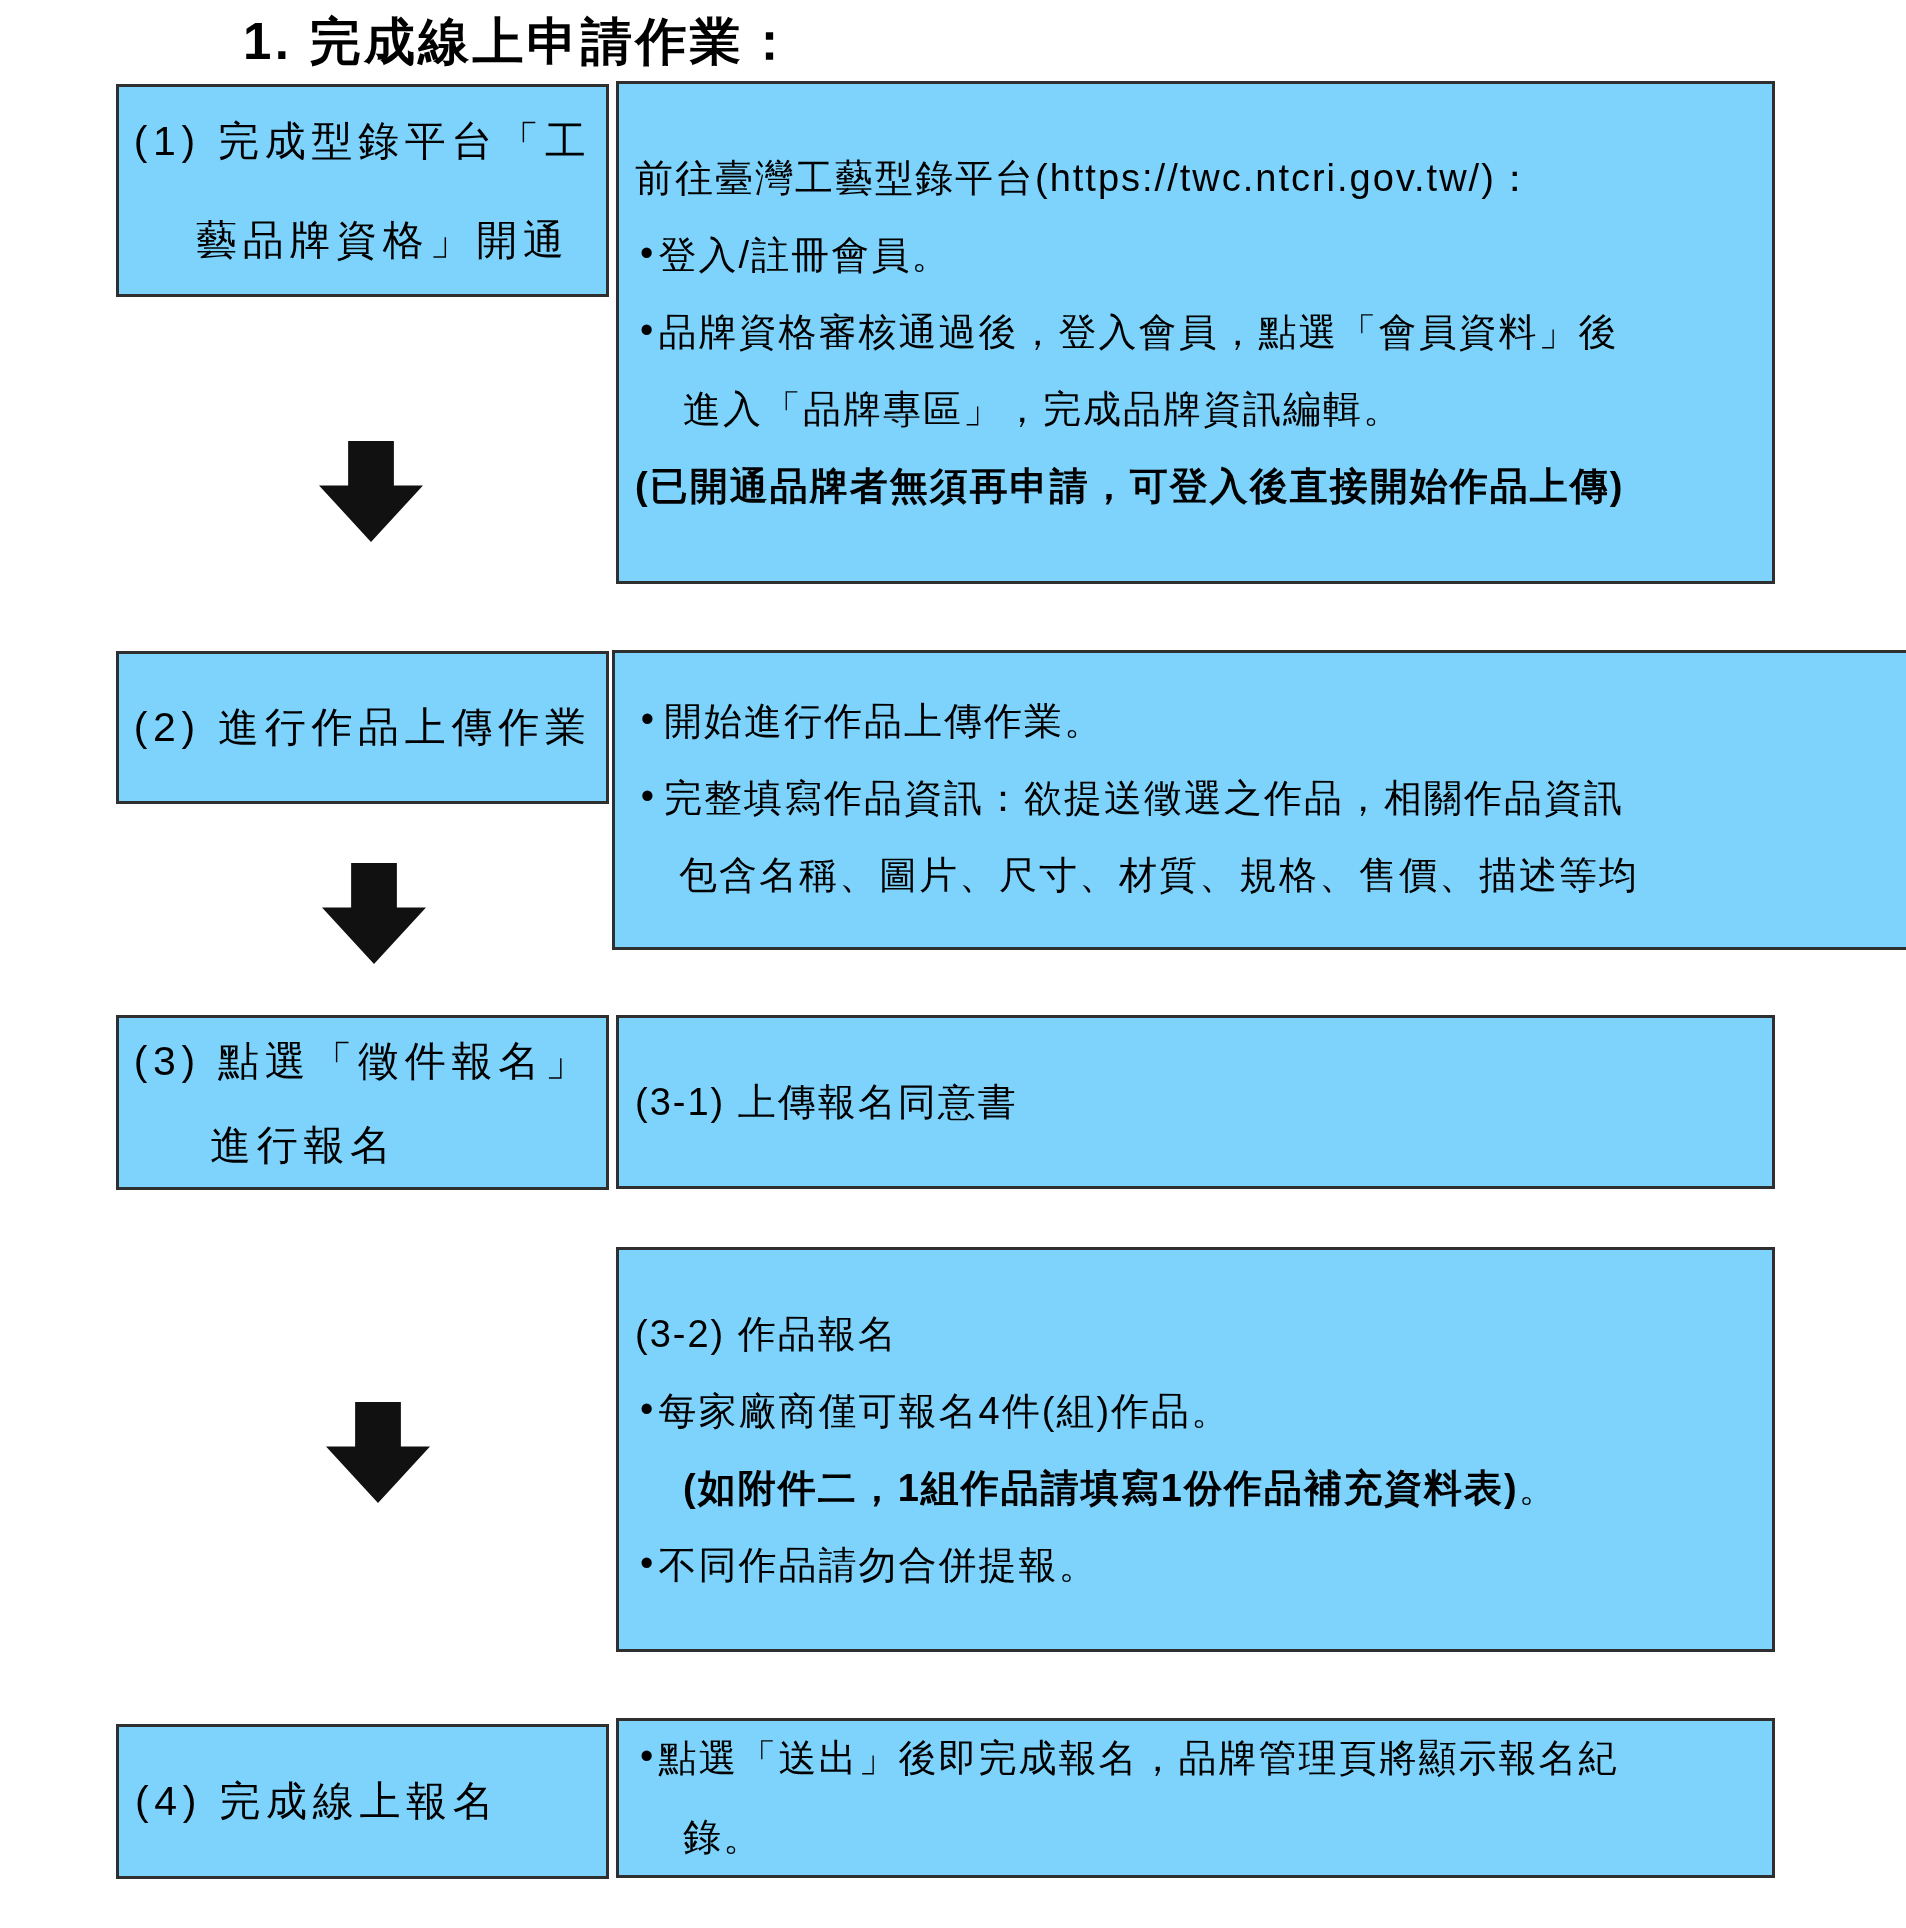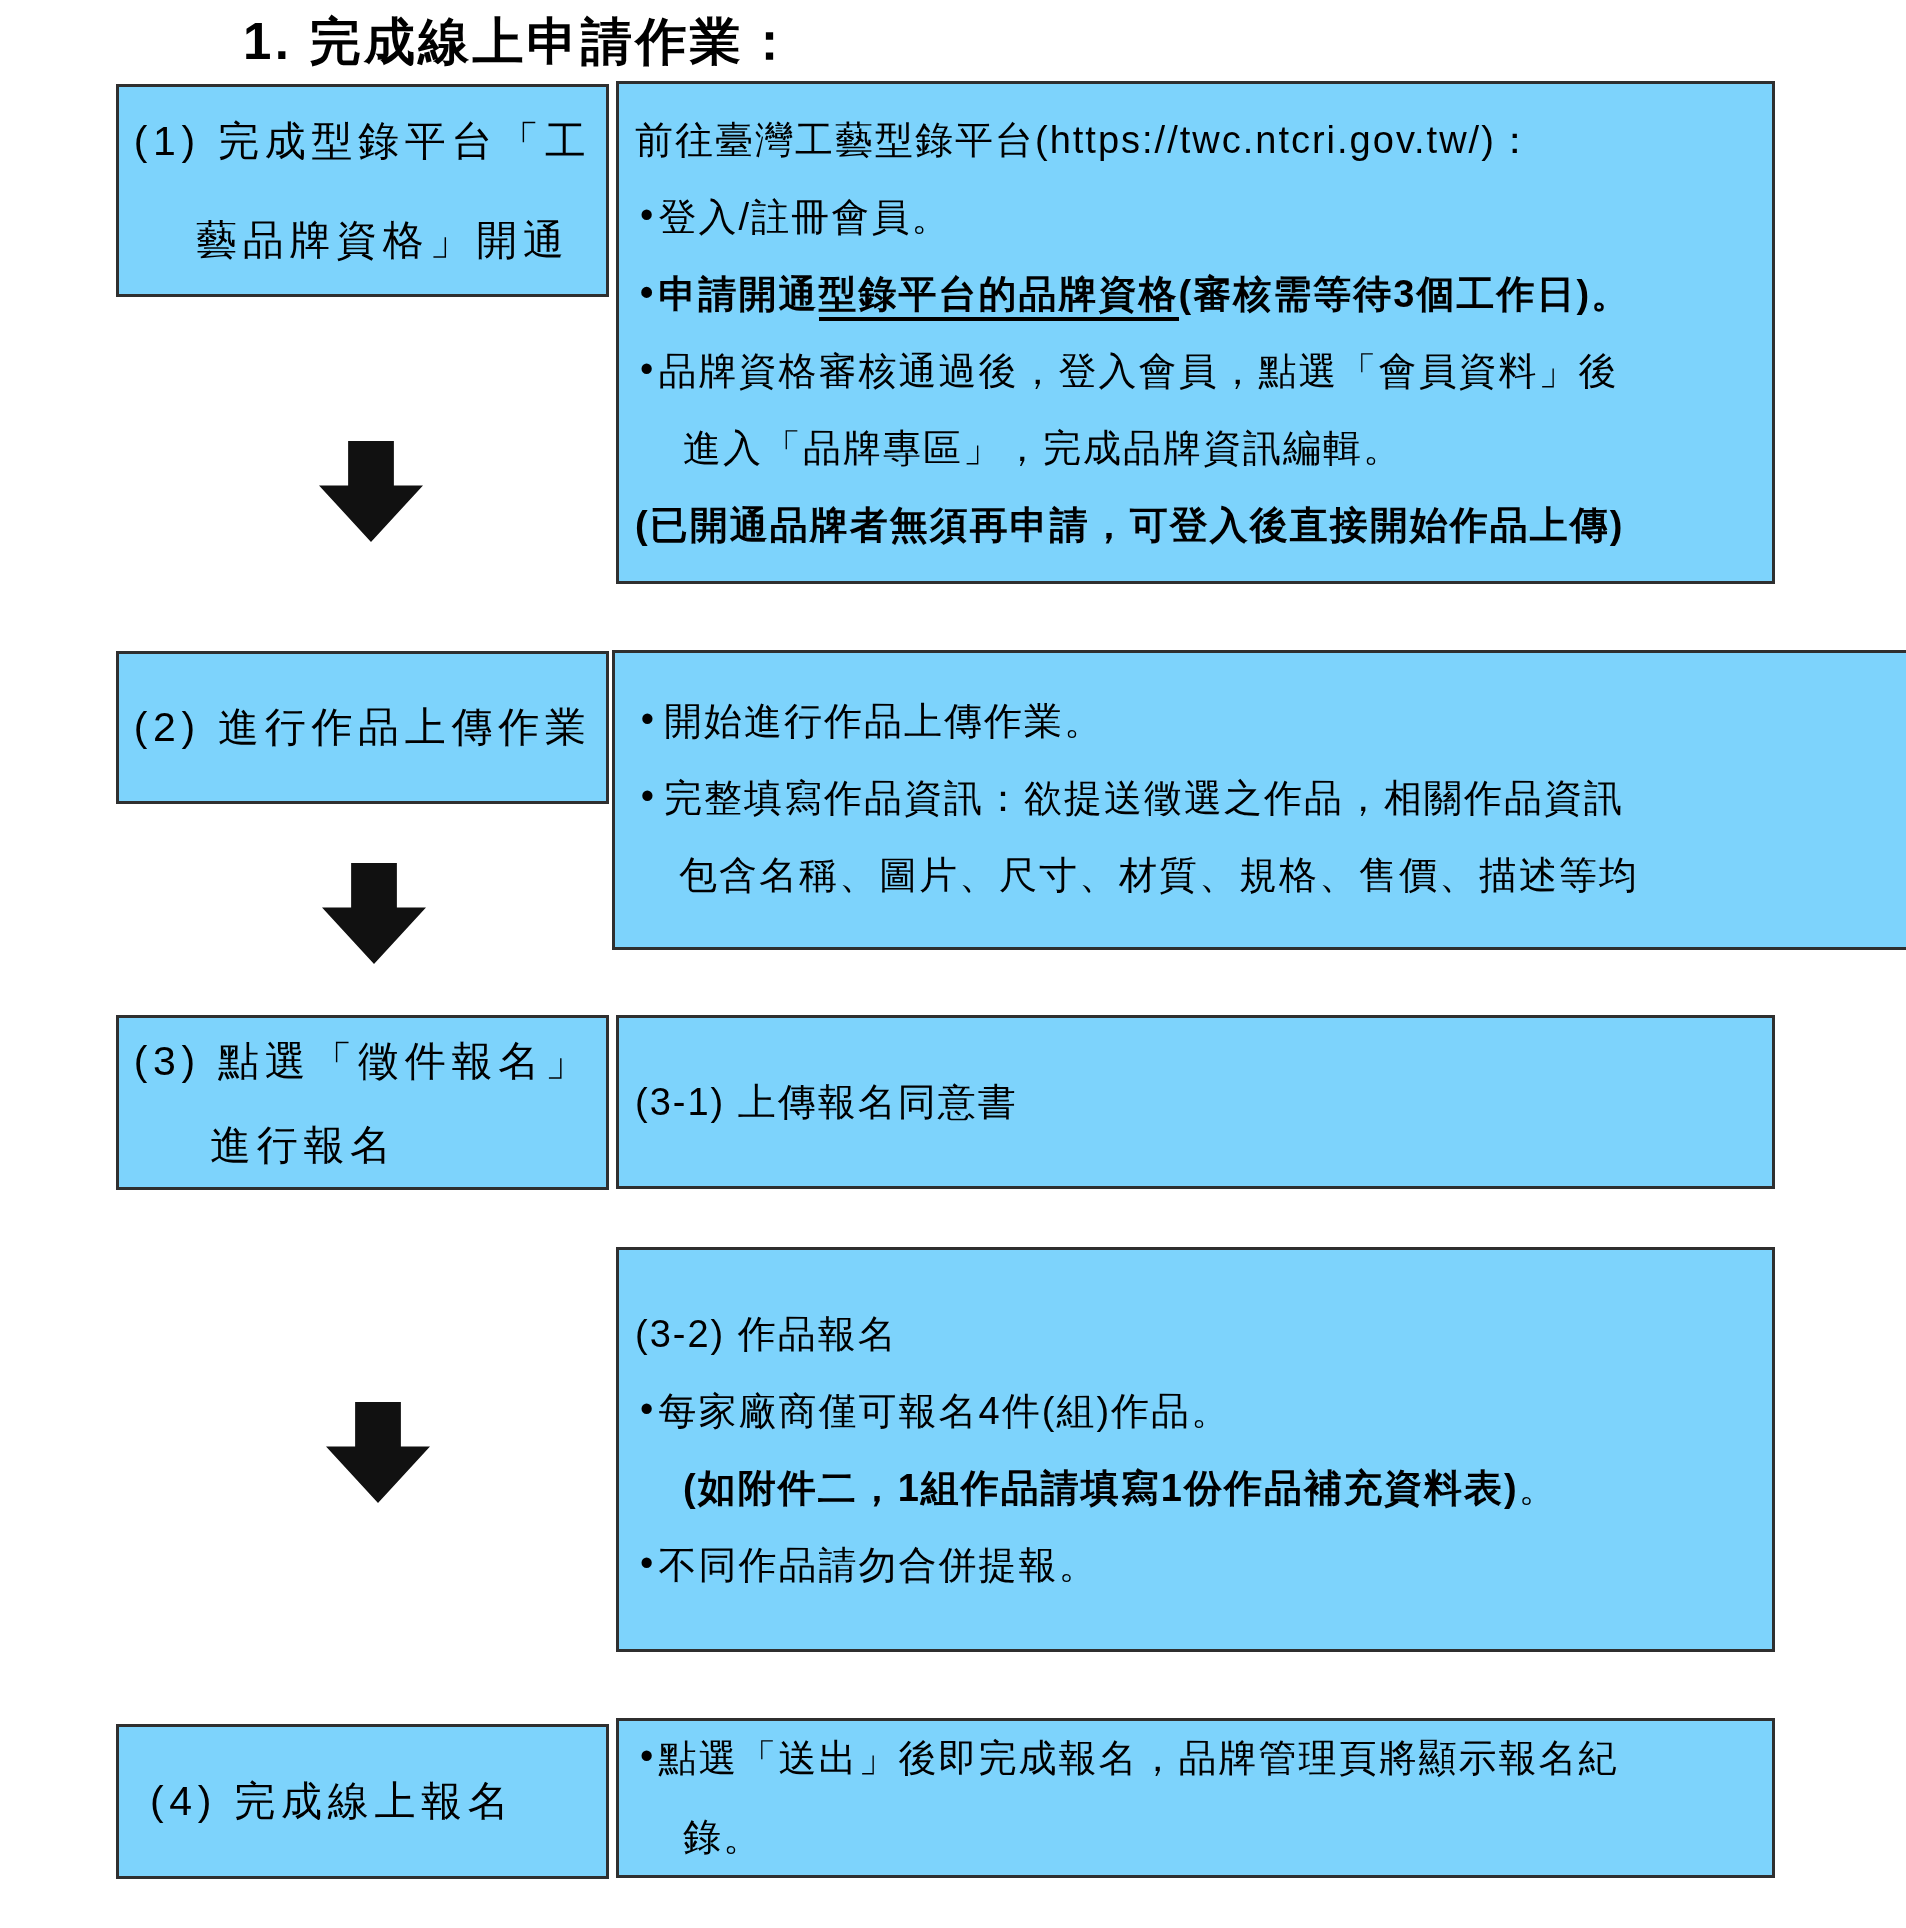--- a/index.html
+++ b/index.html
@@ -37,21 +37,21 @@
   .lline {
     font-size: 41px;
     letter-spacing: 5.7px;
     white-space: nowrap;
   }
   .lbox-tall .lline { height: 99px; line-height: 99px; }
   .lbox-mid  .lline { height: 84px; line-height: 84px; }
   .l-pad1   { padding-left: 14.7px; }
   .l-pad2   { padding-left: 77px; }
   .l-pad2b  { padding-left: 91px; }
-  .l-single { padding-left: 31px; }
+  .l-single { padding-left: 16px; }
   
   .rline {
     font-size: 38px;
     letter-spacing: 2px;
     white-space: nowrap;
     height: 77px;
     line-height: 77px;
   }
   .rbox-31 .rline { height: 81px; line-height: 81px; }
   .rbox-4  .rline { height: 79px;  line-height: 79px; }
@@ -88,23 +88,20 @@
     <div class="lline l-pad1">(1) 完成型錄平台「工</div>
     <div class="lline l-pad2">藝品牌資格」開通</div>
   </div>
 
   <div class="box" style="left:616px; top:81px; width:1159px; height:503px;">
     <div class="rline flush">
       <span>前往臺灣工藝型錄平台(https://twc.ntcri.gov.tw/)：</span>
     </div>
     <div class="rline bullet">
       <span class="bul">•</span><span>登入/註冊會員。</span>
-    </div>
-    <div class="rline bullet bold">
-      <span class="bul">•</span><span>申請開通</span><span class="ul">型錄平台的品牌資格</span><span>(審核需等待3個工作日)。</span>
     </div>
     <div class="rline bullet">
       <span class="bul">•</span><span>品牌資格審核通過後，登入會員，點選「會員資料」後</span>
     </div>
     <div class="rline cont">
       <span>進入「品牌專區」，完成品牌資訊編輯。</span>
     </div>
     <div class="rline flush bold">
       <span>(已開通品牌者無須再申請，可登入後直接開始作品上傳)</span>
     </div>

